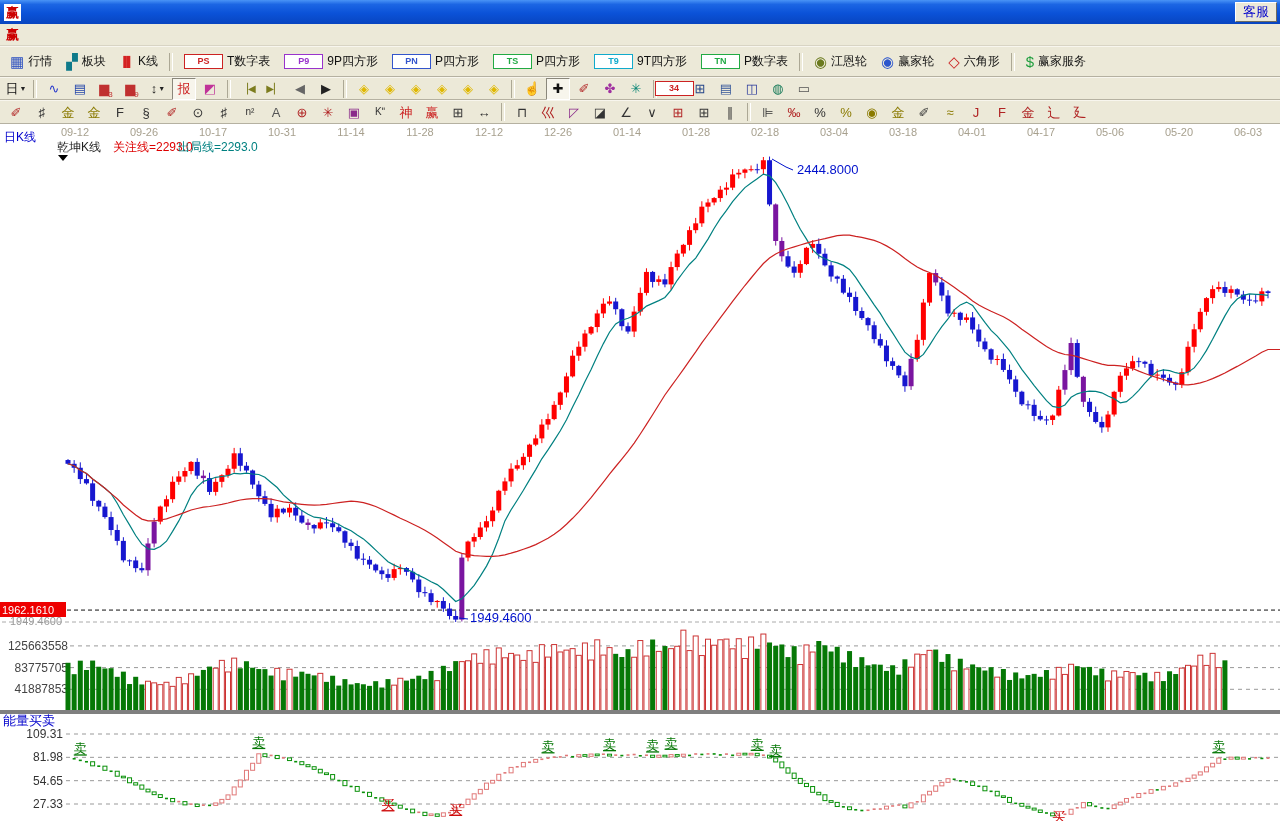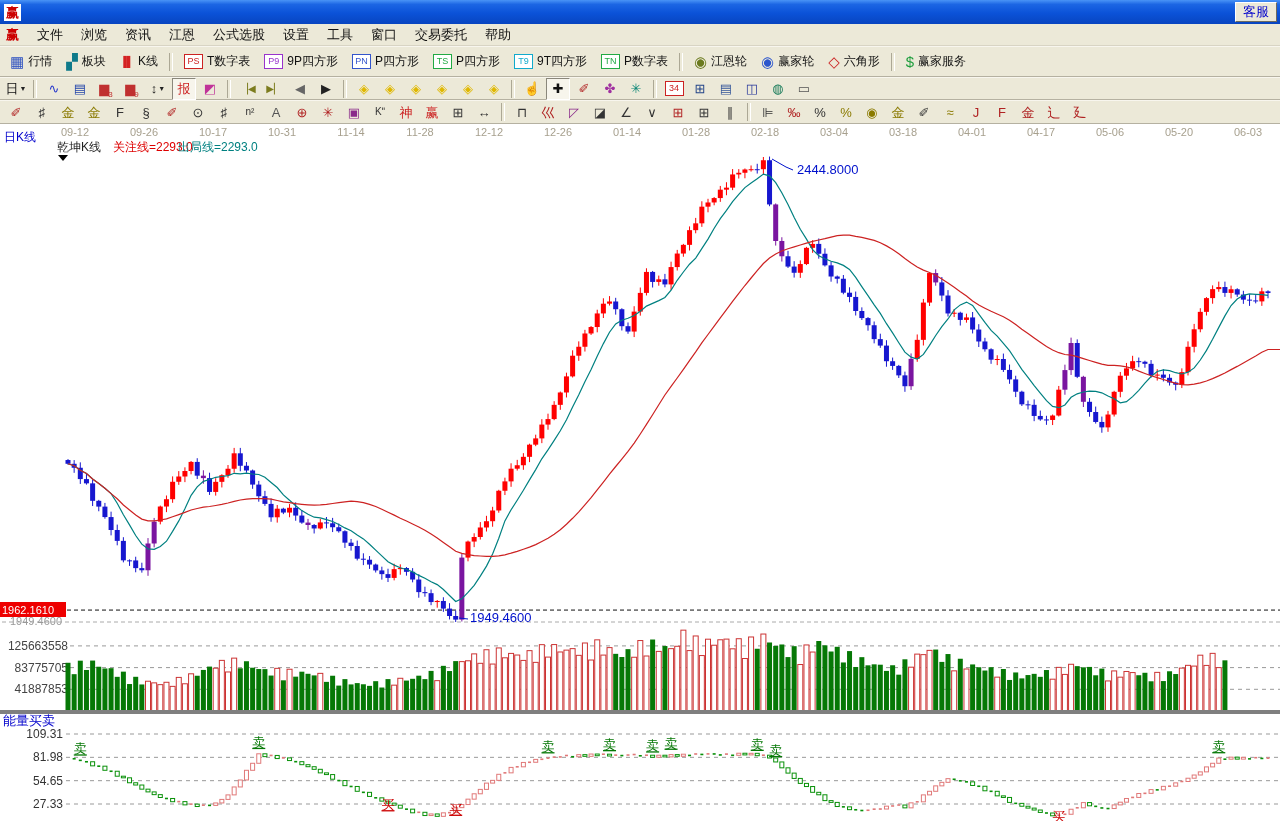--- a/index.html
+++ b/index.html
@@ -14,37 +14,36 @@
   .tb{display:flex;align-items:center;background:#ece9d8;border-top:1px solid #f8f6ee;border-bottom:1px solid #b5b1a1;padding:0 3px;box-sizing:border-box}
   .tb-main{height:31px}
   .tb-view{height:23px}
   .tb-draw{height:24px}
   .tbtn{display:inline-flex;align-items:center;gap:4px;height:26px;padding:0 6px;font-size:12px;color:#111;border:1px solid transparent;white-space:nowrap}
   .tbtn .tbicon{font-size:15px;line-height:1}
   .ibtn{display:inline-flex;align-items:center;justify-content:center;width:22px;height:20px;font-size:13px;border:1px solid transparent;margin:0 1px;line-height:1}
   .ibtn .sub{font-size:8px;margin-left:-1px;align-self:flex-end}
   .ibtn .arrow{font-size:7px;color:#222;margin-left:1px}
   .pressed{background:#f7f5ec;border-color:#8a877b #ffffff #ffffff #8a877b}
-  .chip{display:inline-block;min-width:15px;height:13px;border:1px solid;font-size:9px;font-weight:normal;line-height:13px;text-align:center;background:#fff;padding:0 1px}
+  .chip{display:inline-block;min-width:15px;height:13px;border:1px solid;font-size:9px;font-weight:bold;line-height:13px;text-align:center;background:#fff;padding:0 11px}
   .vsep{width:2px;height:18px;border-left:1px solid #aca895;border-right:1px solid #fff;margin:0 4px;flex:0 0 auto}
   .chart-wrap{height:697px;background:#fff;position:relative}
   #chart-svg{display:block}
   svg text{font-family:"Liberation Sans","DejaVu Sans",sans-serif}
 </style>
 </head>
 <body>
 
 <div class="app">
   <div class="titlebar">
     <span class="logo">赢</span>
     <button class="kefu">客服</button>
   </div>
   <div class="menubar">
     <span class="menulogo">赢</span>
-    <span id="menu-items"><span class="menu-item">文件</span><span class="menu-item">浏览</span><span class="menu-item">资讯</span><span class="menu-item">江恩</span><span class="menu-item">公式选股</span><span class="menu-item">设置</span><span class="menu-item">工具</span><span class="menu-item">窗口</span><span class="menu-item">交易委托</span><span class="menu-item">帮助</span></span>
   </div>
   <div class="tb tb-main" id="tb-main">
       <span class="tbtn">
         <span class="tbicon" style="color: rgb(43, 79, 192);">▦</span>
         <span>行情</span>
       </span>
       <span class="tbtn">
         <span class="tbicon" style="color: rgb(15, 122, 138);">▞</span>
         <span>板块</span>
       </span>

